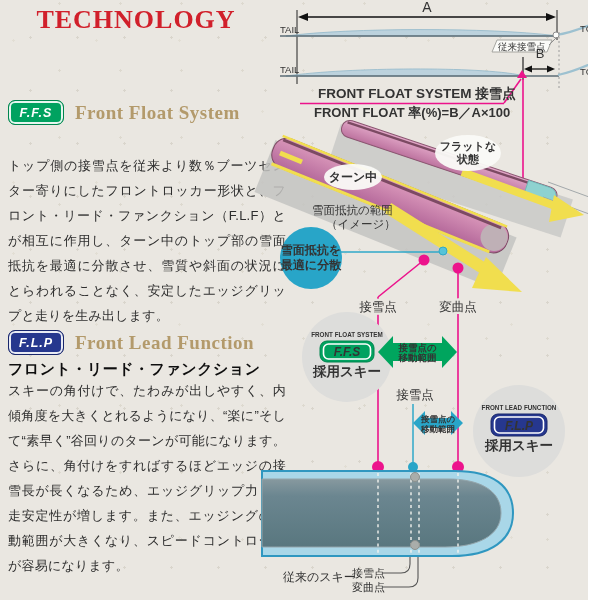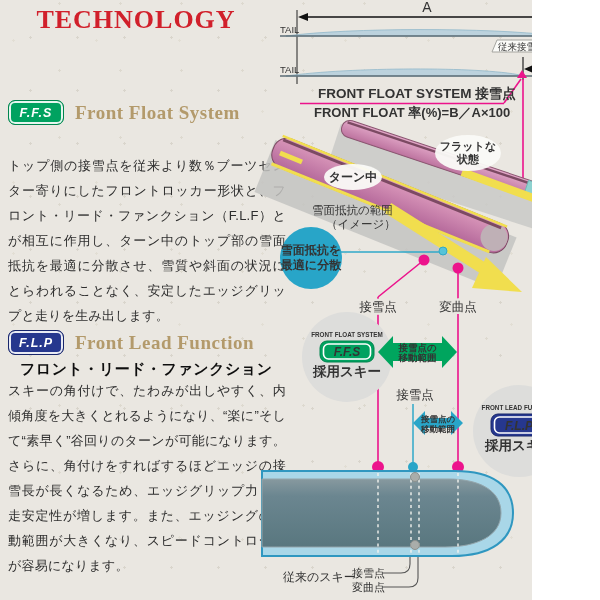--- a/index.html
+++ b/index.html
@@ -1,17 +1,17 @@
 <!DOCTYPE html>
 <html><head>
 <meta charset="utf-8">
 <style>
   html,body{margin:0;padding:0;}
   .page{
-    position:relative; width:532px; height:600px; overflow:hidden;
+    position:relative; width:588px; height:600px; overflow:hidden;
     font-family:"Liberation Sans", sans-serif;
     background-color:#eae7e1;
     background-image:
       radial-gradient(#d9d5cc 1px, transparent 1.3px),
       radial-gradient(#ddd9cf 1px, transparent 1.3px),
       radial-gradient(#e2ded4 1.2px, transparent 1.5px);
     background-size:47px 53px, 61px 67px, 83px 71px;
     background-position:7px 11px, 29px 37px, 55px 5px;
   }
   .title{
@@ -32,21 +32,21 @@
   .chip.blue{background:#26378e; border:1.5px solid #18266b;}
   .name-en{
     font-family:"Liberation Serif", serif; font-size:19px; font-weight:bold;
     color:#b39a6b; letter-spacing:.5px; white-space:nowrap;
   }
   .name-ja{
     position:absolute; left:8px; font-size:15px; font-weight:bold;
     color:#0e0e0e; letter-spacing:.5px;
   }
   .name-ja.ffs{top:131px;}
-  .name-ja.flp{top:360px;margin-left:12px;}
+  .name-ja.flp{top:360px;}
   .para{
     position:absolute; left:8px; width:278px; margin:0;
     font-size:13px; line-height:25px; letter-spacing:.2px;
     color:#2e2e2e; text-align:justify; word-break:break-all;
   }
   .para.ffs{top:153px;}
   .para.flp{top:378px;}
   svg{position:absolute; left:0; top:0;}
   svg text{font-family:"Liberation Sans", sans-serif; fill:#333;}
   .halo{paint-order:stroke; stroke:#eae7e1; stroke-width:5px; stroke-linejoin:round;}

